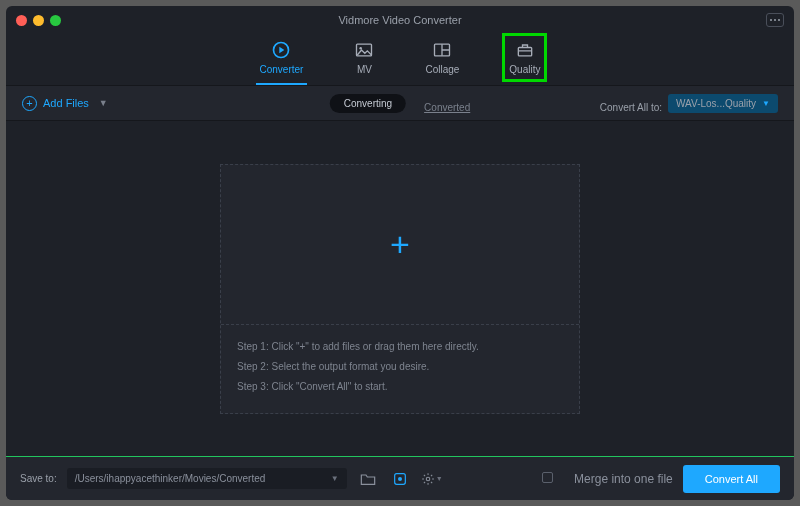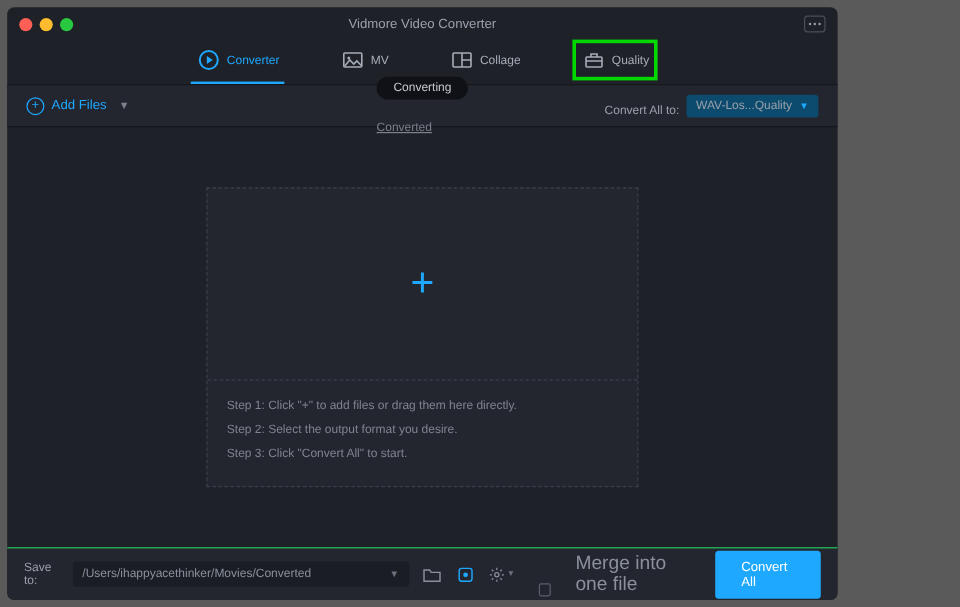--- a/index.html
+++ b/index.html
@@ -1,40 +1,40 @@
 <!DOCTYPE html>
 <html><head>
 <meta charset="utf-8">
 <style>
   * { box-sizing: border-box; margin: 0; padding: 0; font-family: -apple-system, BlinkMacSystemFont, "Segoe UI", sans-serif; }
   body { background: #5a5a5a; width: 800px; height: 506px; overflow: hidden; padding: 6px; }
-  .window { width: 692px; height: 494px; background: #1e2128; border-radius: 6px; overflow: hidden; position: relative; display: flex; flex-direction: column; }
+  .window { width: 788px; height: 494px; background: #1e2128; border-radius: 6px; overflow: hidden; position: relative; display: flex; flex-direction: column; }
   .titlebar { height: 28px; display: flex; align-items: center; padding: 0 10px; position: relative; }
   .traffic { display: flex; gap: 6px; }
   .dot { width: 11px; height: 11px; border-radius: 50%; }
   .dot.red { background: #ff5f57; }
   .dot.yellow { background: #febc2e; }
   .dot.green { background: #28c840; }
   .title { position: absolute; left: 0; right: 0; text-align: center; color: #9aa0aa; font-size: 11px; pointer-events:none;}
   .menu-dots { margin-left: auto; width: 18px; height: 14px; border: 1px solid #4a4f5a; border-radius: 3px; display:flex; align-items:center; justify-content:center; gap:2px; }
   .menu-dots span { width:2px; height:2px; background:#9aa0aa; border-radius:50%; }
 
   .main-tabs { display: flex; justify-content: center; gap: 50px; padding: 6px 0 10px; }
-  .mtab { display: flex; flex-direction: row; align-items: center; gap: 4px; color: #a7adb8; font-size: 10px; cursor: pointer; position: relative; }
+  .mtab { display: flex; flex-direction: column; align-items: center; gap: 4px; color: #a7adb8; font-size: 10px; cursor: pointer; position: relative; }
   .mtab.active { color: #1ea8ff; }
   .mtab.active::after { content:""; position:absolute; bottom:-10px; left:-4px; right:-4px; height:2px; background:#1ea8ff; }
   .mtab svg { width: 22px; height: 20px; }
   .mtab.highlighted { outline: 3px solid #00d800; outline-offset: 4px; }
 
   .subbar { height: 36px; background: #23262e; display: flex; align-items: center; padding: 0 16px; border-top: 1px solid #15171c; border-bottom: 1px solid #15171c; }
   .add-files { display: flex; align-items: center; gap: 6px; color: #1ea8ff; font-size: 11px; cursor: pointer; }
   .add-files .plus-circ { width: 15px; height: 15px; border: 1.5px solid #1ea8ff; border-radius: 50%; display:flex; align-items:center; justify-content:center; font-size:11px; line-height:1; }
   .add-files .caret { margin-left: 4px; color: #7a808c; font-size: 9px; }
 
-  .pill-tabs { position: absolute; left: 50%; transform: translateX(-50%); display: flex; align-items: flex-start; gap: 18px; flex-direction: column; }
+  .pill-tabs { position: absolute; left: 50%; transform: translateX(-50%); display: flex; align-items: flex-end; gap: 18px; }
   .pill { background: #0f1116; color: #c5cad3; font-size: 10px; padding: 4px 14px; border-radius: 11px; cursor: pointer; }
   .pill-plain { color: #7a808c; font-size: 10px; cursor: pointer; text-decoration: underline; }
 
   .convert-all-to { margin-left: auto; display: flex; align-items: flex-end; gap: 6px; font-size: 10px; color: #9aa0aa; }
   .format-select { background: #0c4a6e; color: #9aa0aa; padding: 4px 8px; border-radius: 3px; display:flex; align-items:center; gap:6px; cursor:pointer; font-size:10px;}
   .format-select .tri { color:#1ea8ff; font-size:8px; }
 
   .content { flex: 1; display: flex; align-items: center; justify-content: center; padding: 20px; }
   .dropzone { width: 360px; border: 1px dashed #3a3f4a; background: #23262e; }
   .dz-top { height: 160px; display:flex; align-items:center; justify-content:center; border-bottom: 1px dashed #3a3f4a; }
@@ -42,21 +42,21 @@
   .dz-steps { padding: 12px 16px 16px; }
   .dz-steps div { color:#7e848f; font-size:10px; line-height: 2; }
 
   .footer { height: 44px; background: #23262e; border-top:1px solid #22c55e; display:flex; align-items:center; padding: 0 14px; gap: 10px; }
   .footer-label { color:#9aa0aa; font-size:10px; }
   .save-path { flex:0 0 280px; background:#1a1d24; color:#8a909c; font-size:10px; padding:5px 8px; border-radius:3px; display:flex; align-items:center; justify-content:space-between;gap:12px; }
   .save-path .tri { font-size:8px; color:#6a707c; }
   .footer-icon { width:22px; height:20px; display:flex; align-items:center; justify-content:center; color:#8a909c; cursor:pointer; }
   .footer-icon.accent { color:#1ea8ff; }
   .spacer { flex:1; }
-  .merge { display:flex; align-items:flex-end; gap:21px; color:#8a909c; font-size:16px; cursor:pointer;}
+  .merge { display:flex; align-items:flex-start; gap:21px; color:#8a909c; font-size:12px; cursor:pointer;}
   .merge .chk { width:11px; height:11px; border:1px solid #5a606c; border-radius:2px; }
   .convert-btn { background:#1ea8ff; color:#fff; font-size:11px; padding: 8px 22px; border-radius:3px; cursor:pointer; }
 </style>
 </head>
 <body>
 
 <div class="window">
 
   <div class="titlebar">
     <div class="traffic">

